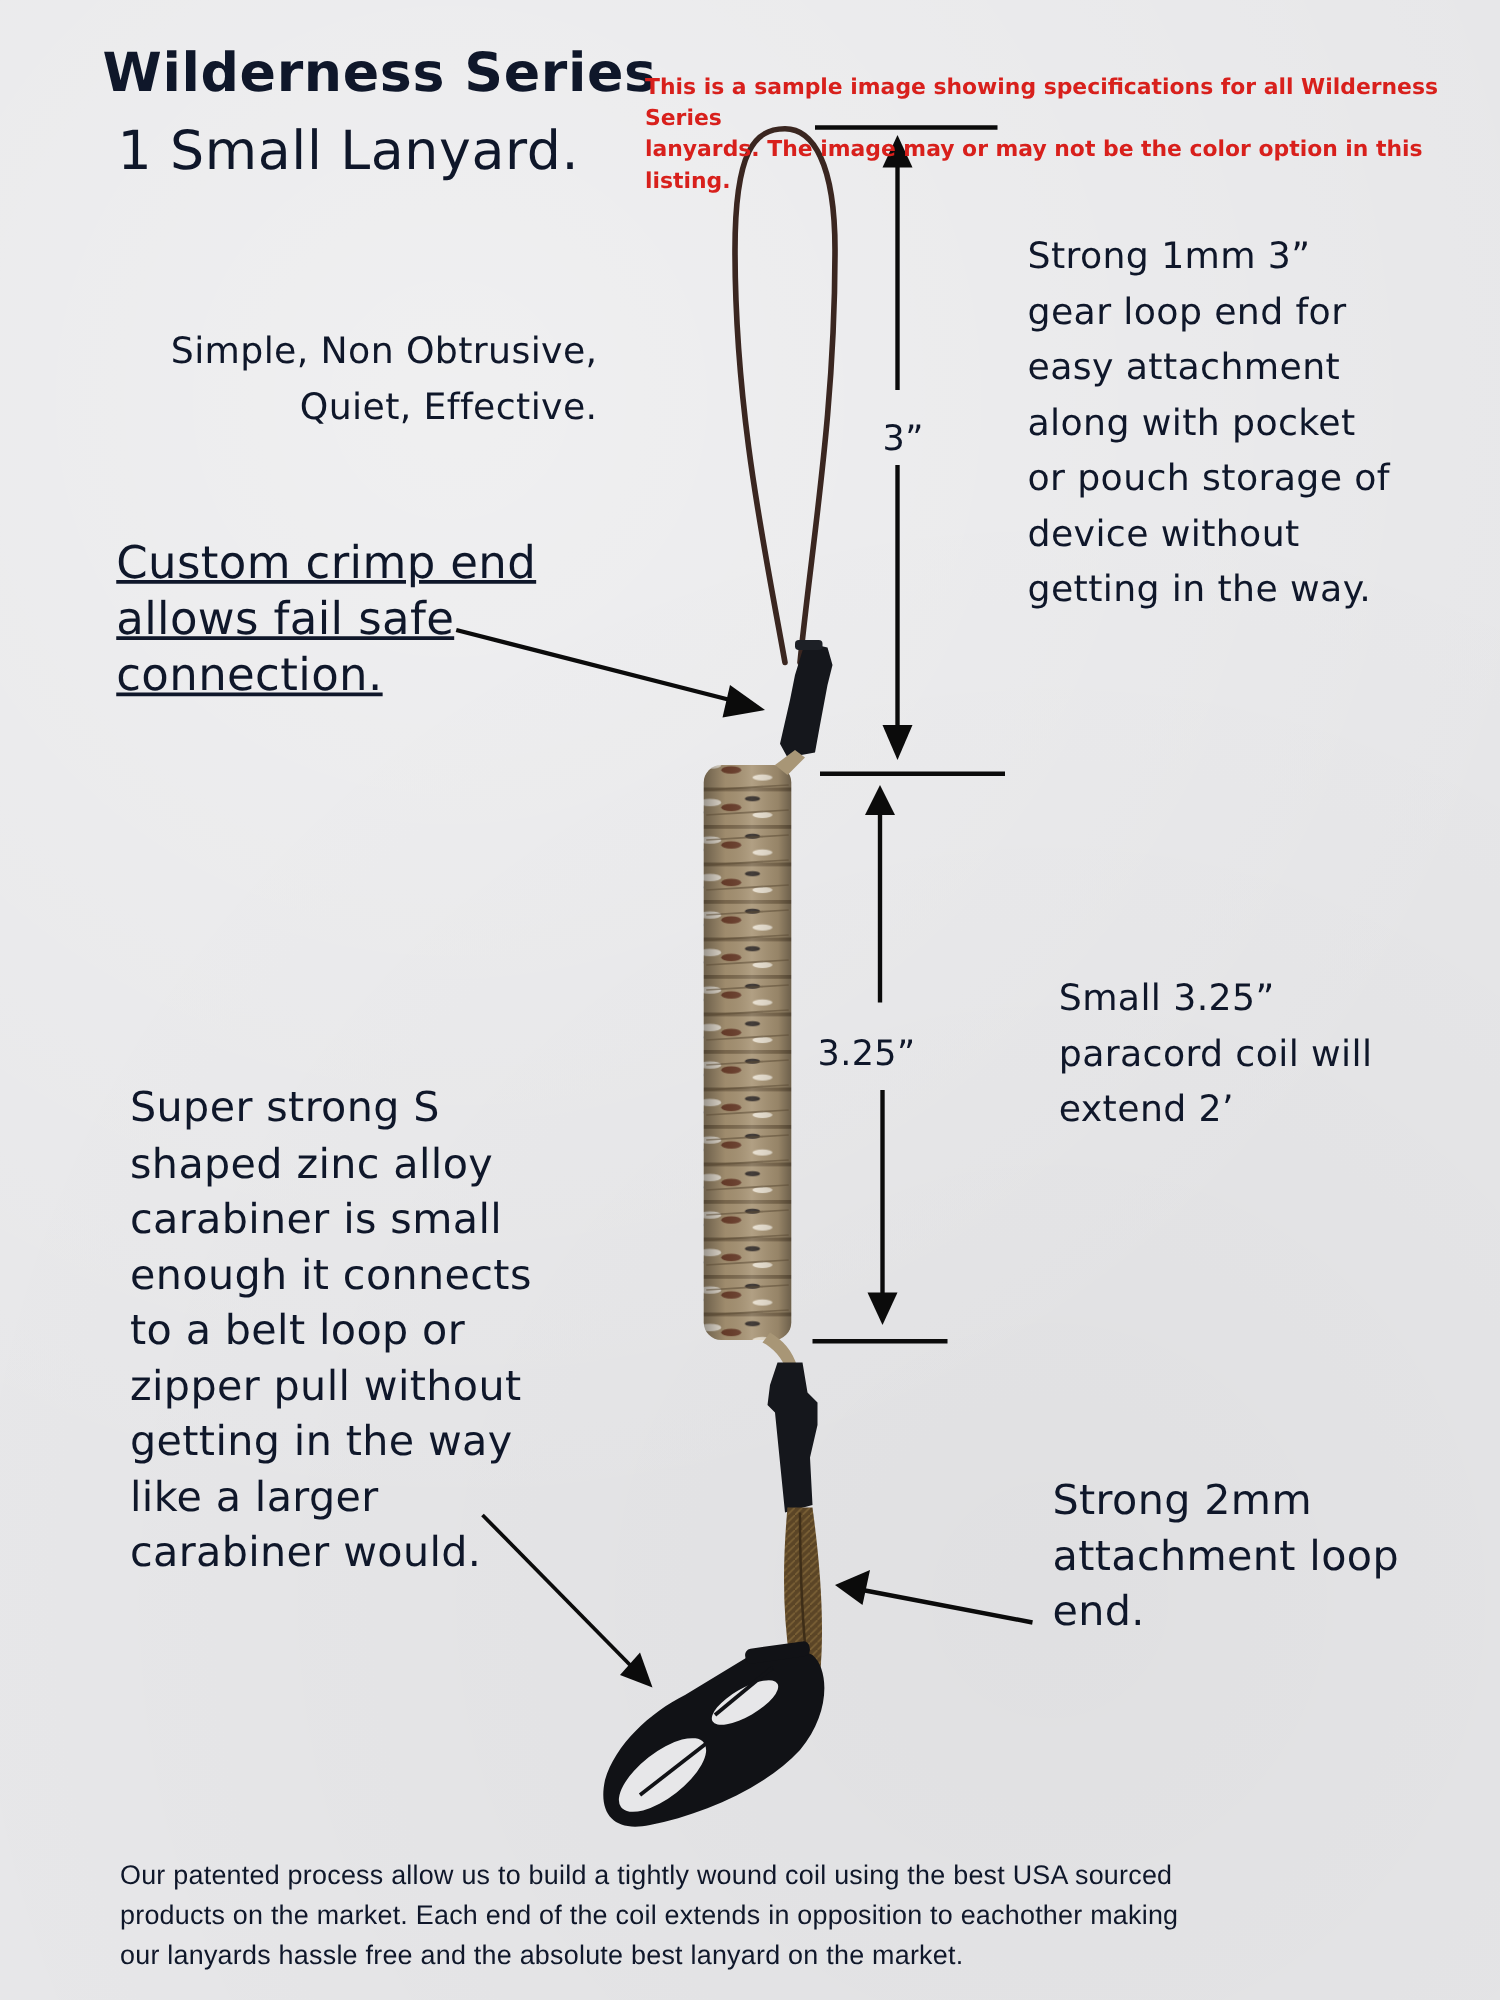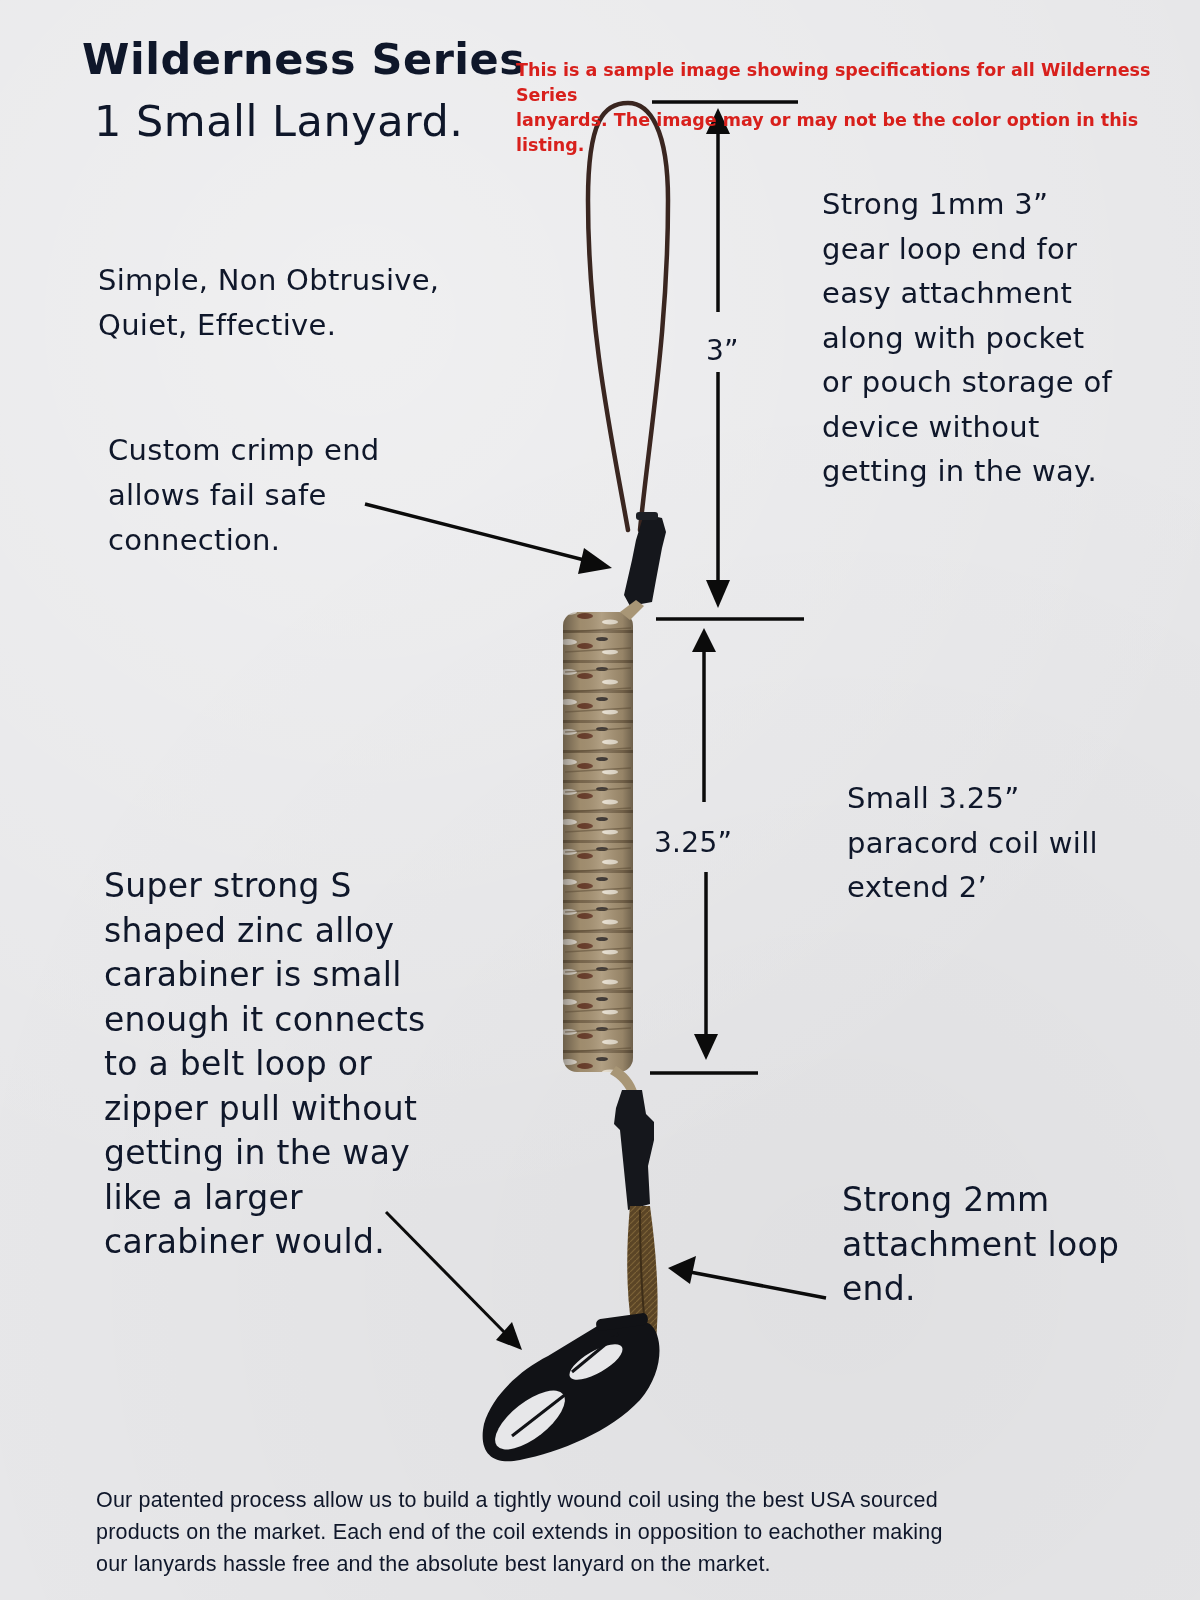--- a/index.html
+++ b/index.html
@@ -46,27 +46,28 @@
       color: #d8201c;
       white-space: pre-line;
       letter-spacing: 0;
       margin-top: 12px;
     }
     .tagline {
       left: 98px; top: 258px;
       width: 380px;
       font-size: 29px;
       line-height: 45px;
-      text-align: left;
+      text-align: right;
       white-space: pre-line;
     }
     .crimp {
-      left: 108px; top: 428px;
-      font-size: 29px;
+      left: 93px; top: 428px;
+      font-size: 36px;
       line-height: 45px;
+      text-decoration: underline;
     }
     .gearloop {
       left: 822px; top: 182px;
       font-size: 29px;
       line-height: 44.5px;
     }
     .coil {
       left: 847px; top: 776px;
       font-size: 29px;
       line-height: 44.5px;

